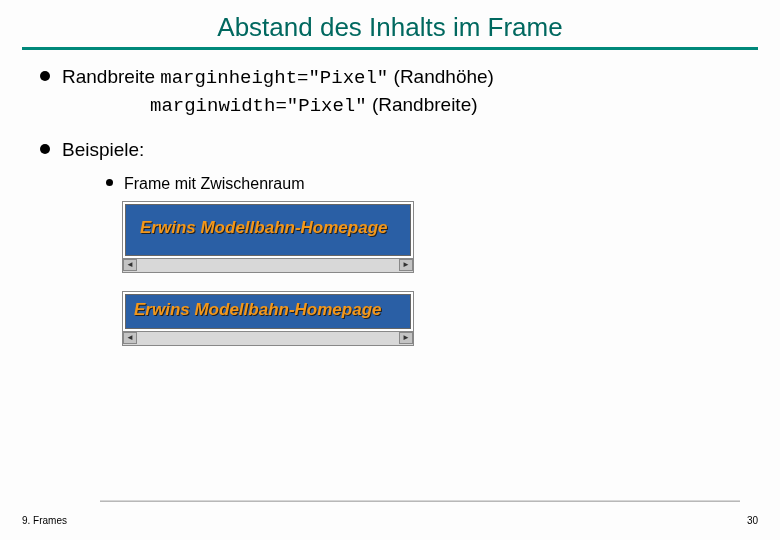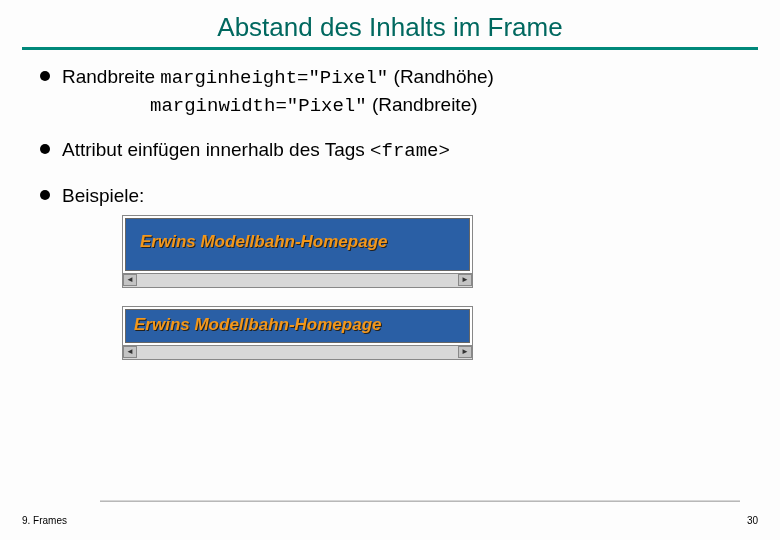--- a/index.html
+++ b/index.html
@@ -70,21 +70,21 @@
     position: absolute;
     left: 0;
     top: 6px;
     width: 7px;
     height: 7px;
     background: #000;
     border-radius: 50%;
   }
   .banner-wrap {
     margin: 6px 0 18px 60px;
-    width: 351px;
+    width: 292px;
   }
   .banner-frame {
     border: 1px solid #888;
     background: #fff;
     padding: 2px;
   }
   .banner-outer {
     background: #2a5fa5;
     border: 1px solid #666;
   }
@@ -148,24 +148,24 @@
 
 <div class="title">Abstand des Inhalts im Frame</div>
 <div class="title-rule"></div>
 
 <ul class="main">
   <li>
     <span>Randbreite </span><span class="code">marginheight="Pixel"</span><span> (Randhöhe)</span>
     <span class="indent-line"><span class="code">marginwidth="Pixel"</span><span> (Randbreite)</span></span>
   </li>
   <li>
-    <span>Attribut einfügen innerhalb des Tags </span><span class="code">&lt;frame&gt;</span>
-  </li>
-  <li>
     <span>Beispiele:</span>
+    <ul class="sub">
+      <li>Frame mit Zwischenraum</li>
+    </ul>
     <div class="banner-wrap">
       <div class="banner-frame">
         <div class="banner-outer banner-pad">
           <span class="banner-text">Erwins Modellbahn-Homepage</span>
         </div>
       </div>
       <div class="scrollbar">
         <div class="arrow left">◄</div>
         <div class="arrow right">►</div>
       </div>

